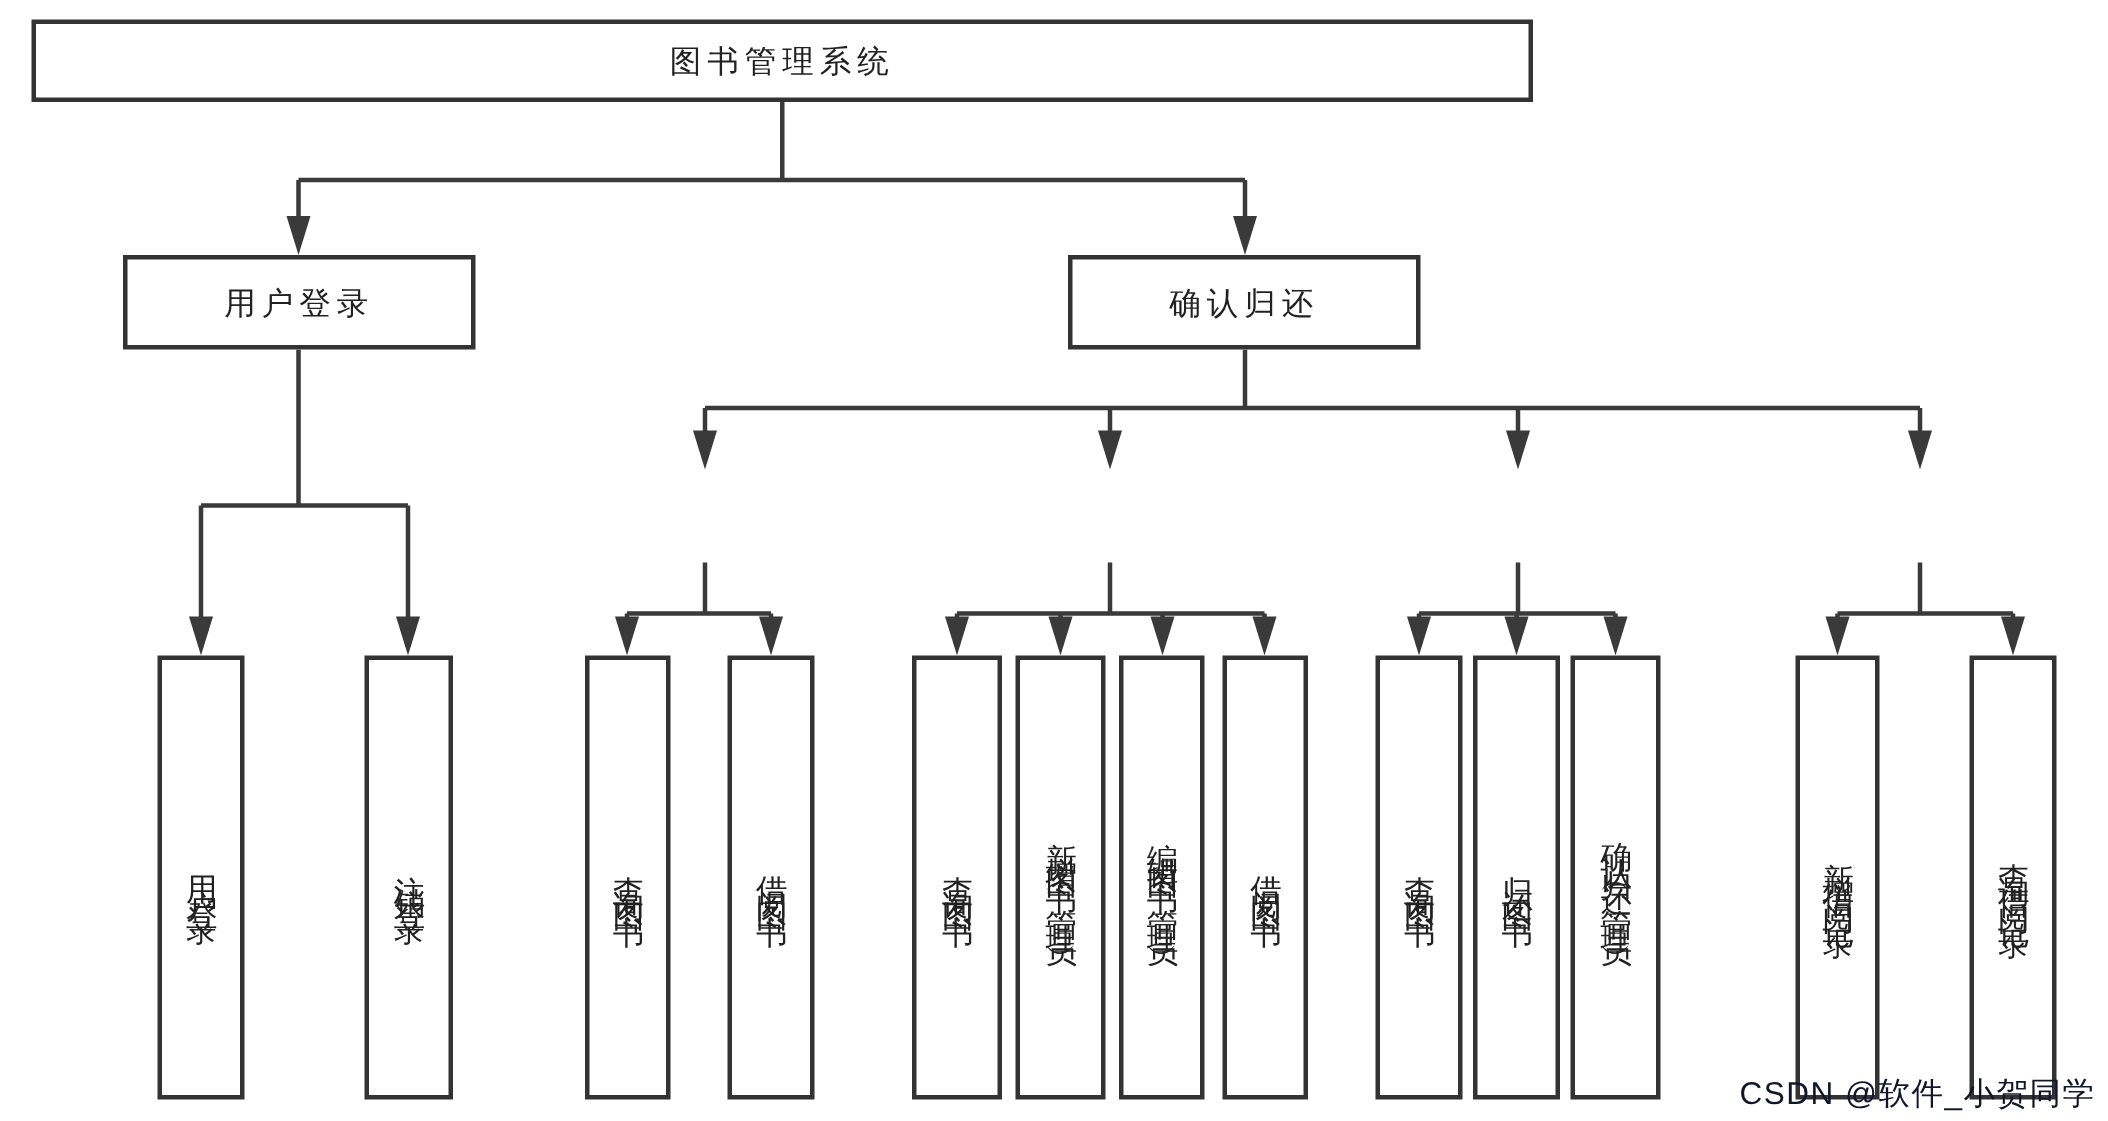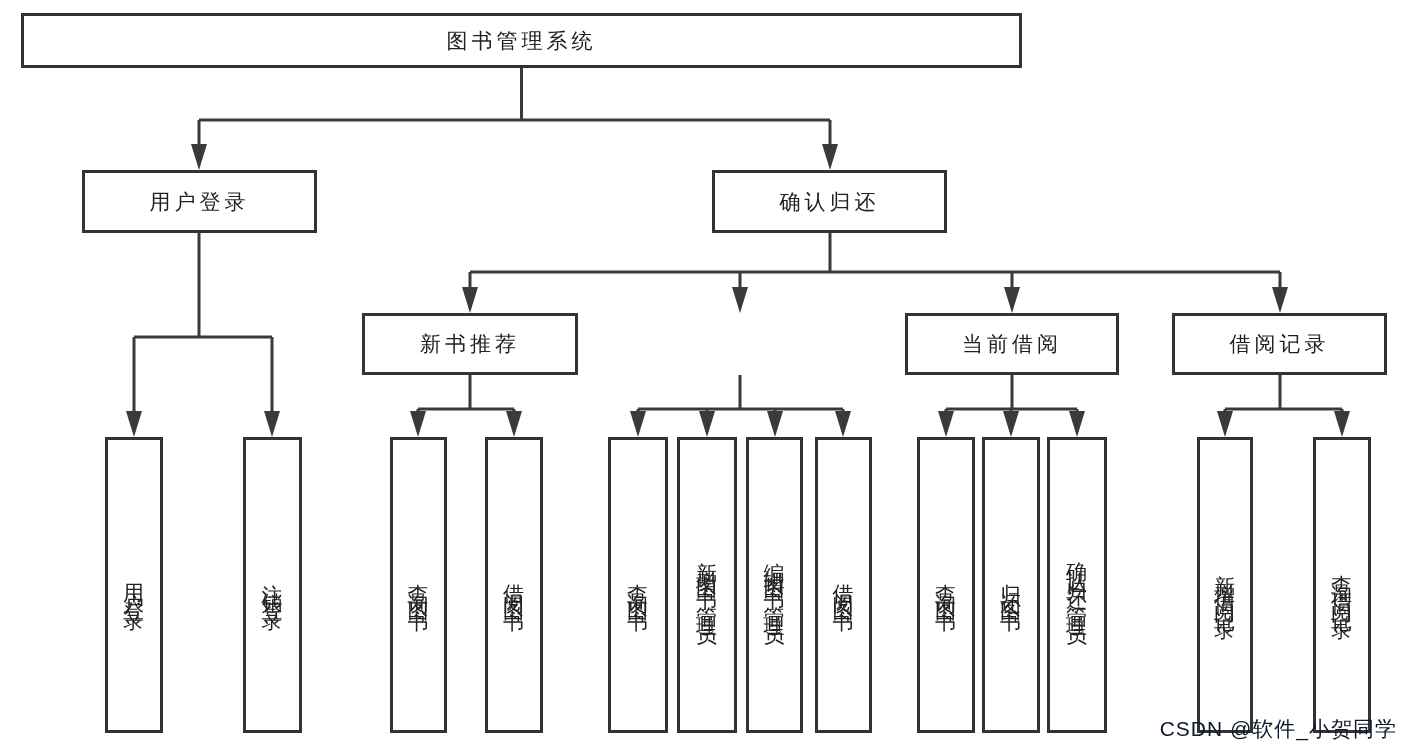--- a/index.html
+++ b/index.html
@@ -100,29 +100,20 @@
     <span>图书管理系统</span>
   </div>
 
   <div class="node" style="left:82px;top:170px;width:235px;height:63px">
     <span>用户登录</span>
   </div>
   <div class="node" style="left:712px;top:170px;width:235px;height:63px">
     <span>确认归还</span>
   </div>
 
-  <div class="node" style="left:362px;top:313px;width:216px;height:62px">
-    <span>新书推荐</span>
-  </div>
-  <div class="node" style="left:905px;top:313px;width:214px;height:62px">
-    <span>当前借阅</span>
-  </div>
-  <div class="node" style="left:1172px;top:313px;width:215px;height:62px">
-    <span>借阅记录</span>
-  </div>
 
   <div class="node leaf" style="left:105px;top:437px;width:58px;height:296px">
     <span>用户登录</span>
   </div>
   <div class="node leaf" style="left:243px;top:437px;width:59px;height:296px">
     <span>注销登录</span>
   </div>
 
   <div class="node leaf" style="left:390px;top:437px;width:57px;height:296px">
     <span>查询图书</span>

